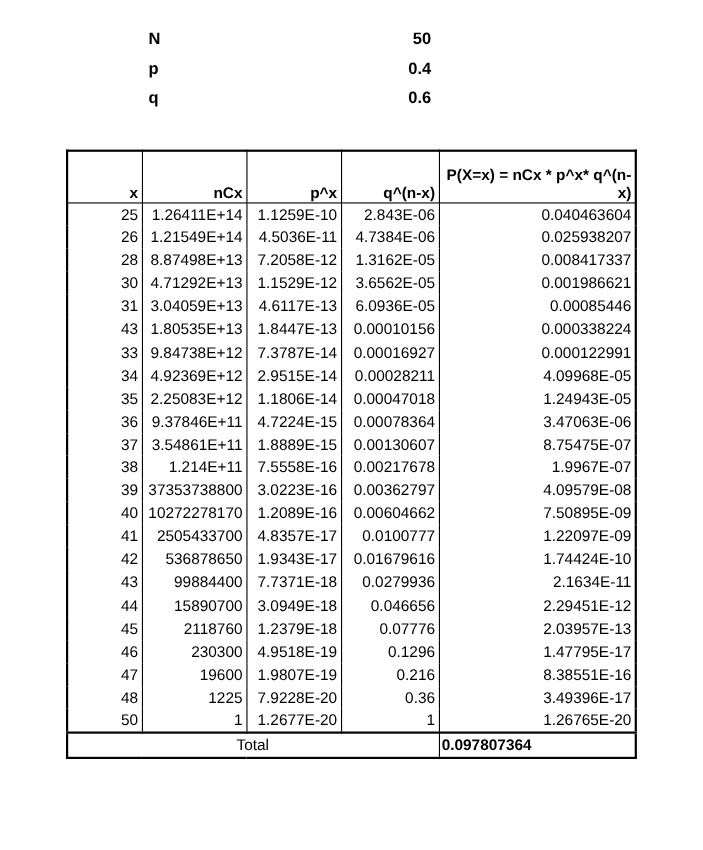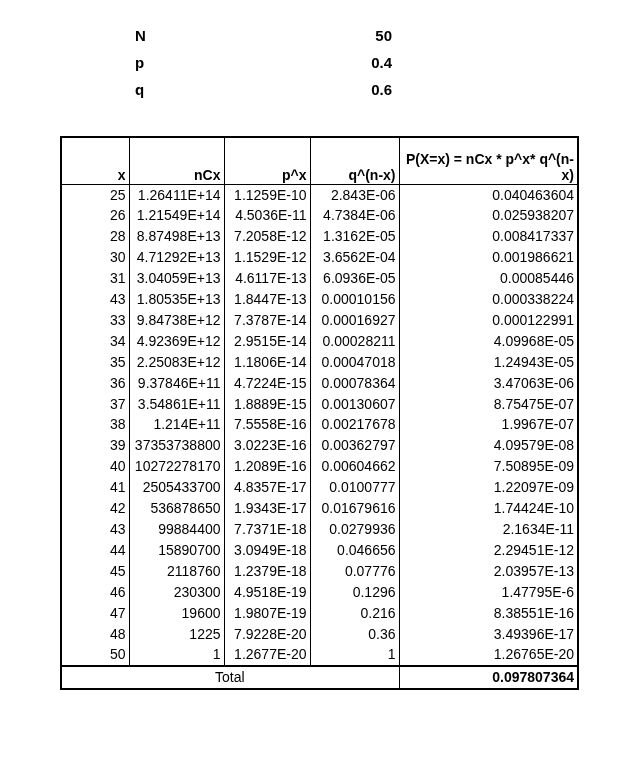--- a/index.html
+++ b/index.html
@@ -75,21 +75,20 @@
   }
   table.grid tfoot td {
     height: 21px;
     line-height: 21px;
   }
   table.grid tfoot td.total-label {
     text-align: center;
     font-weight: normal;
   }
   table.grid tfoot td.total-value {
-    text-align: right;
     font-weight: bold;
   }
 </style>
 </head>
 <body>
 
 <div id="screen">
 
   <div class="params">
     <div class="param-row">
@@ -143,21 +142,21 @@
             <td>28</td>
             <td>8.87498E+13</td>
             <td>7.2058E-12</td>
             <td>1.3162E-05</td>
             <td>0.008417337</td>
           </tr>
           <tr>
             <td>30</td>
             <td>4.71292E+13</td>
             <td>1.1529E-12</td>
-            <td>3.6562E-04</td>
+            <td>3.6562E-05</td>
             <td>0.001986621</td>
           </tr>
           <tr>
             <td>31</td>
             <td>3.04059E+13</td>
             <td>4.6117E-13</td>
             <td>6.0936E-05</td>
             <td>0.00085446</td>
           </tr>
           <tr>
@@ -256,21 +255,21 @@
             <td>2118760</td>
             <td>1.2379E-18</td>
             <td>0.07776</td>
             <td>2.03957E-13</td>
           </tr>
           <tr>
             <td>46</td>
             <td>230300</td>
             <td>4.9518E-19</td>
             <td>0.1296</td>
-            <td>1.47795E-6</td>
+            <td>1.47795E-17</td>
           </tr>
           <tr>
             <td>47</td>
             <td>19600</td>
             <td>1.9807E-19</td>
             <td>0.216</td>
             <td>8.38551E-16</td>
           </tr>
           <tr>
             <td>48</td>

